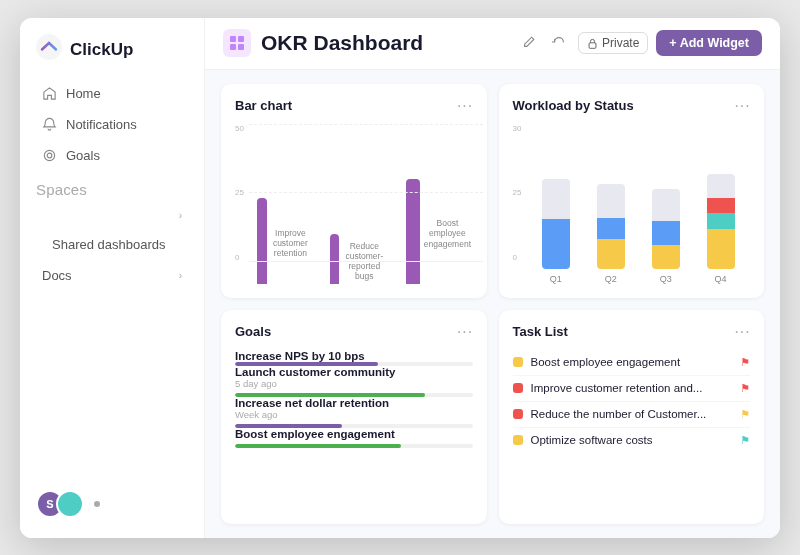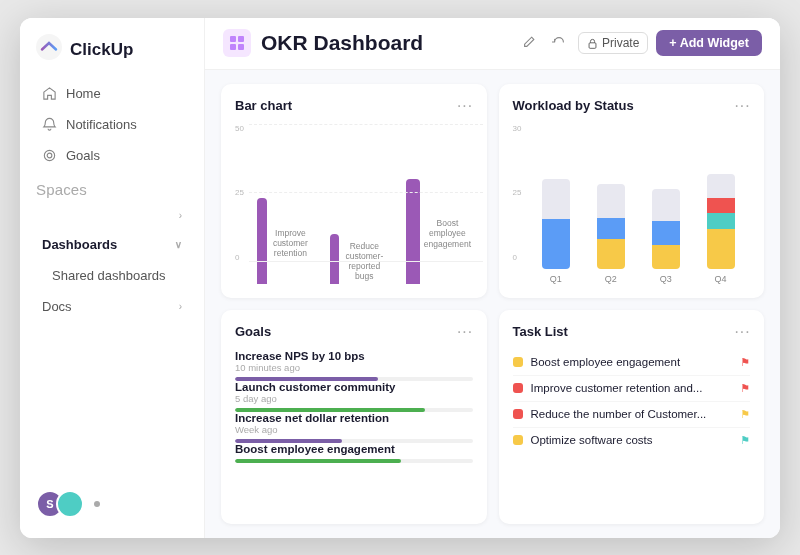--- a/index.html
+++ b/index.html
@@ -344,24 +344,20 @@
       </svg>
       <span>Goals</span>
     </div>
 
     <div class="nav-section-label">Spaces</div>
     <div class="nav-item">
       <span style="font-size:12px;color:#aaa;"></span>
       <span class="chevron">›</span>
     </div>
 
-    <div class="nav-item bold-label">
-      <span>Dashboards</span>
-      <span class="chevron">∨</span>
-    </div>
     <div class="nav-sub">
       <div class="nav-item">
         <span>Shared dashboards</span>
       </div>
     </div>
 
     <div class="nav-item">
       <span>Docs</span>
       <span class="chevron">›</span>
     </div>
@@ -501,21 +497,20 @@
       </div>
 
       <div class="widget">
         <div class="widget-header">
           <span class="widget-title">Goals</span>
           <button class="widget-menu-btn">···</button>
         </div>
 
         <div class="goal-item">
           <span class="goal-name">Increase NPS by 10 bps</span>
-          <span class="goal-time">10 minutes ago</span>
           <div class="progress-bar-bg">
             <div class="progress-bar-fill" style="width:60%;background:#7b5ea7;"></div>
           </div>
         </div>
 
         <div class="goal-item">
           <span class="goal-name">Launch customer community</span>
           <span class="goal-time">5 day ago</span>
           <div class="progress-bar-bg">
             <div class="progress-bar-fill" style="width:80%;background:#4caf50;"></div>

